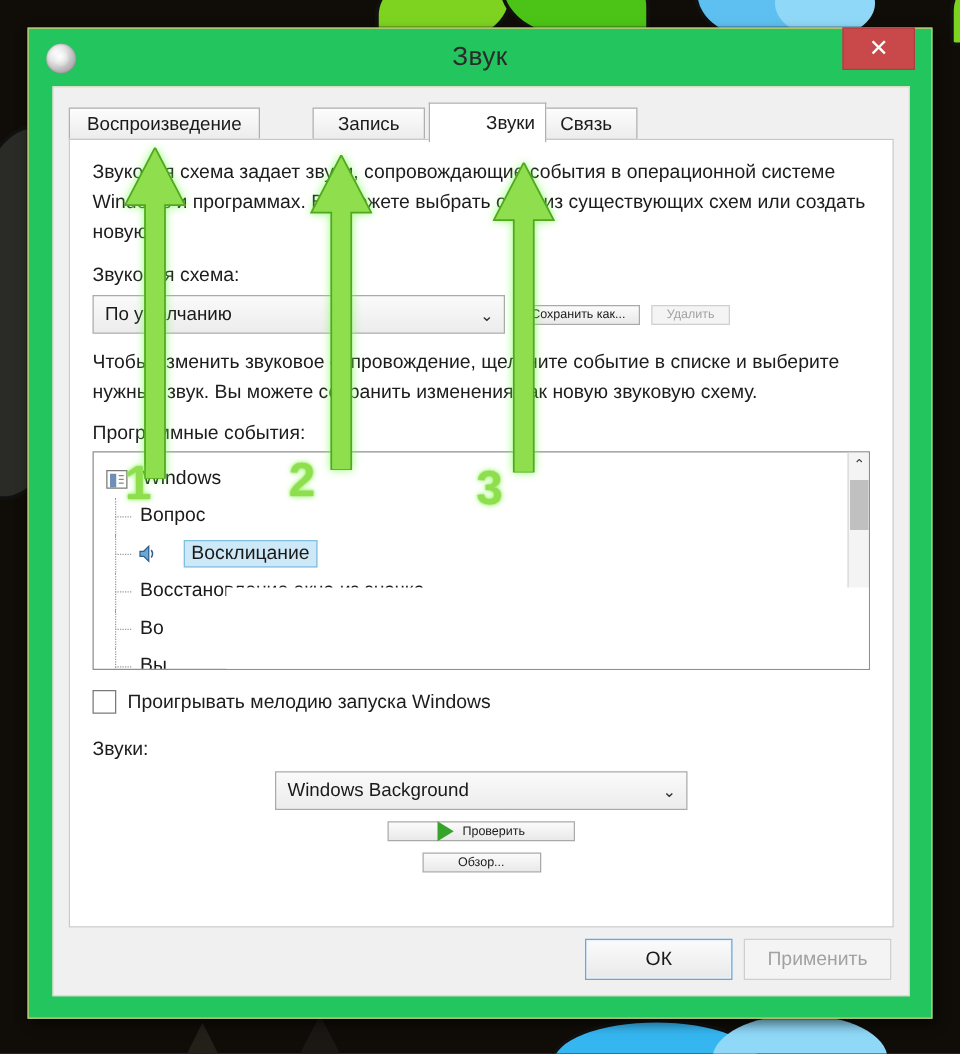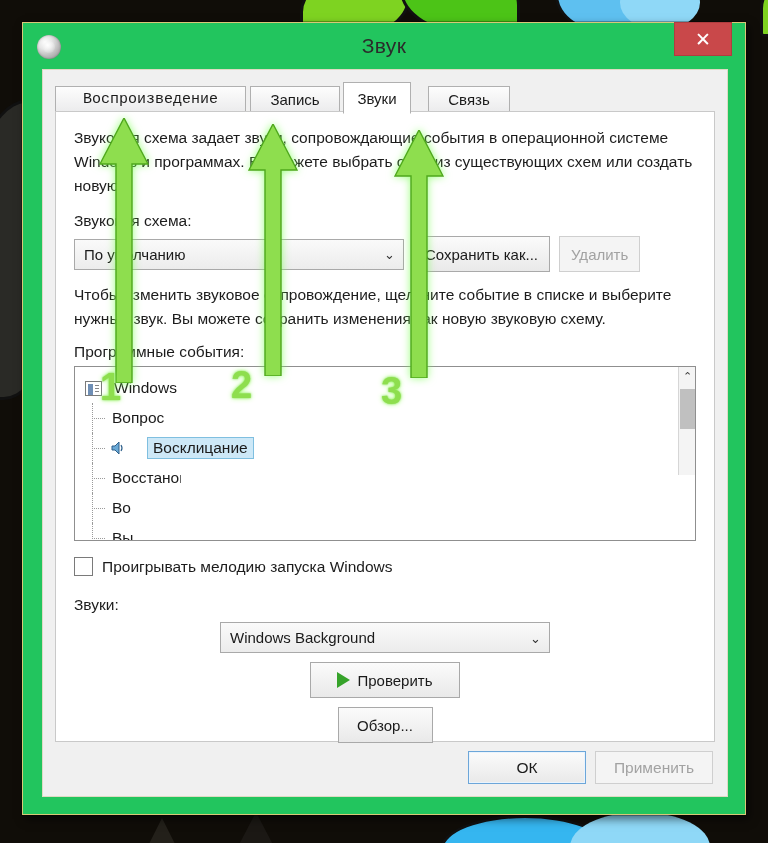--- a/index.html
+++ b/index.html
@@ -109,24 +109,24 @@
     font-size:15px; color:#1a1a1a;
     cursor:pointer;
     white-space:nowrap; overflow:hidden;
   }
   .combo .chev {
     position:absolute; right:8px; top:50%; transform:translateY(-50%);
     font-size:13px; color:#333;
   }
 
   .btn {
-    height:36px;
+    height:16px;
     background:linear-gradient(#fbfbfb,#e9e9e9);
     border:1px solid #a9a9a9;
-    font-size:15px; color:#1a1a1a;
+    font-size:10px; color:#1a1a1a;
     display:flex; align-items:center; justify-content:center;
     padding:0 11px; cursor:pointer; white-space:nowrap;
   }
   .btn.disabled { color:#a2a2a2; border-color:#cfcfcf; background:#f4f4f4; cursor:default; }
   .btn.default { border:1px solid #6ca6d9; box-shadow:inset 0 0 0 1px #eaf4fd; }
 
   
   #tree {
     margin-top:5px;
     height:175px;
@@ -235,27 +235,27 @@
     <div id="title-icon"></div>
     <div id="title-text">Звук</div>
     <div id="close-btn">
       <span>✕</span>
     </div>
   </div>
 
   <div id="client">
 
     <div id="tabstrip">
-      <div class="tab" style="left:0px;width:191px;font-family:Liberation Mono, monospace;">
+      <div class="tab" style="left:0px;width:153px;">
         <span>Воспроизведение</span>
       </div>
       <div class="tab" style="left:195px;width:90px;">
         <span>Запись</span>
       </div>
-      <div class="tab active" style="left:288px;width:68px;">
+      <div class="tab active" style="left:288px;width:94px;justify-content:flex-end;">
         <span>Звуки</span>
       </div>
       <div class="tab" style="left:373px;width:82px;">
         <span>Связь</span>
       </div>
     </div>
 
     <div id="tabpage">
 
       <div class="para">Звуковая схема задает звуки, сопровождающие события в операционной системе Windows и программах. Вы можете выбрать одну из существующих схем или создать новую.</div>

